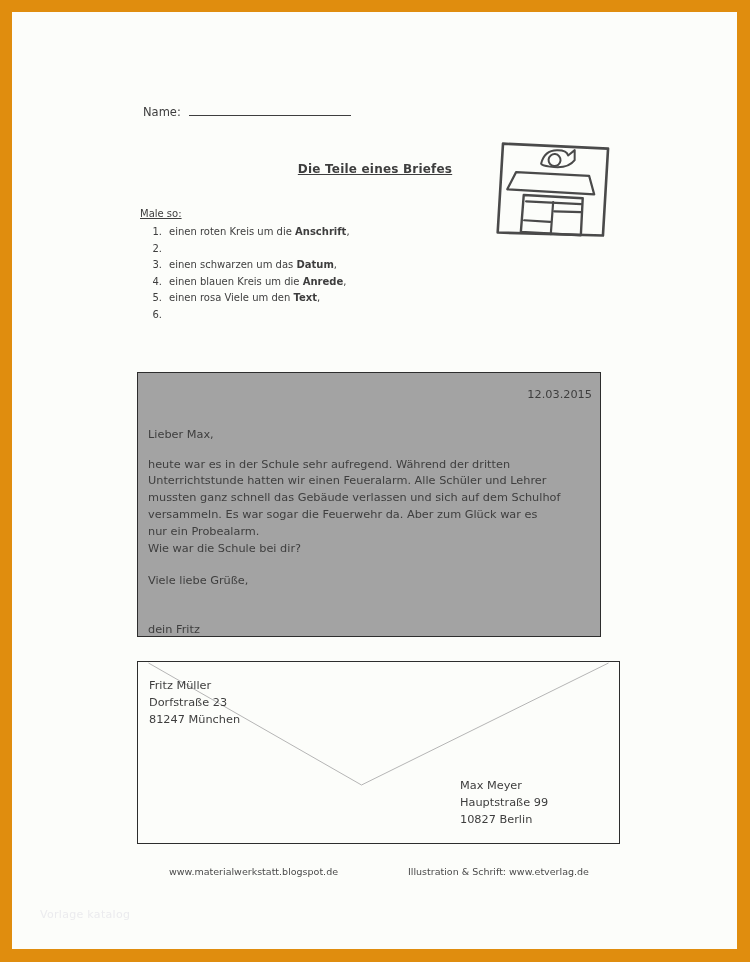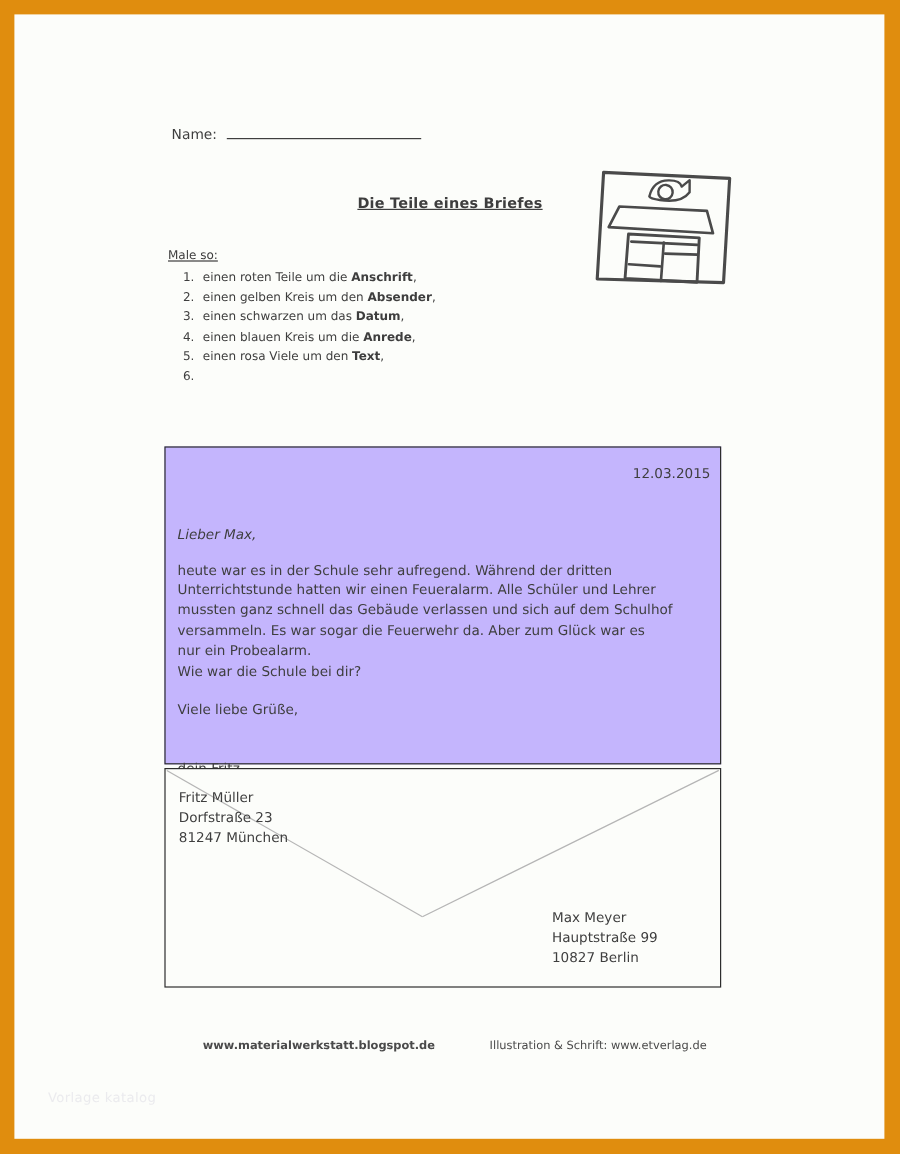--- a/index.html
+++ b/index.html
@@ -29,43 +29,43 @@
   
   .instructions{left:128px;top:196px;font-size:10px;}
   .instructions .heading{text-decoration:underline;margin-bottom:5px;}
   .instructions .item{display:flex;line-height:16.6px;}
   .instructions .num{width:22px;text-align:right;margin-right:7px;}
   .instructions b{font-weight:bold;}
 
   
   .letter-box{
     left:125px;top:360px;width:462px;height:263px;
-    border:1.6px solid #2d2d2d;background:#c4b5fd;
+    border:1.6px solid #2d2d2d;background:#a3a3a3;
     font-size:11.3px;line-height:16.8px;
   }
   .letter-inner{position:absolute;left:10px;right:8px;top:14px;}
   .letter-date{text-align:right;}
-  .letter-salutation{margin-top:34px;font-style:italic;}
+  .letter-salutation{margin-top:23px;}
   .letter-body{margin-top:13px;white-space:pre-line;}
   .letter-closing{margin-top:16px;}
   .letter-signature{margin-top:32px;}
 
   
   .envelope-box{
-    left:125px;top:628px;width:462px;height:181px;
+    left:125px;top:649px;width:462px;height:181px;
     border:1.6px solid #2d2d2d;background:#fcfdfa;
-    font-size:11.3px;line-height:17px;
+    font-size:11.3px;line-height:17px;padding-left:19px;
   }
   .env-flap{position:absolute;left:0;top:0;width:100%;height:100%;}
   .env-sender{position:absolute;left:11px;top:15px;white-space:pre-line;}
   .env-recipient{position:absolute;left:322px;top:115px;white-space:pre-line;}
 
   
   .footer{left:0;top:854px;width:726px;font-size:9.5px;color:#4a4a4a;}
-  .footer .f-left{position:absolute;left:157px;font-weight:bold;}
+  .footer .f-left{position:absolute;left:157px;}
   .footer .f-right{position:absolute;left:396px;}
 
   
   .watermark{left:28px;top:896px;font-size:11px;color:#ebebee;letter-spacing:.3px;}
 
   svg{display:block;}
 </style>
 </head>
 <body>
 
@@ -95,25 +95,24 @@
       <line x1="36" y1="85" x2="62" y2="84"></line>
       <line x1="65" y1="73" x2="92" y2="71"></line>
     </svg>
   </div>
 
   <div class="abs instructions">
     <div class="heading">Male so:</div>
     <div id="instructions-list">
         <div class="item">
           <span class="num">1.</span>
-          <span><span>einen roten Teile um die </span><b>Anschrift</b><span>,</span></span>
+          <span><span>einen roten Kreis um die </span><b>Anschrift</b><span>,</span></span>
         </div>
         <div class="item">
           <span class="num">2.</span>
-          <span><span>einen gelben Kreis um den </span><b>Absender</b><span>,</span></span>
         </div>
         <div class="item">
           <span class="num">3.</span>
           <span><span>einen schwarzen um das </span><b>Datum</b><span>,</span></span>
         </div>
         <div class="item">
           <span class="num">4.</span>
           <span><span>einen blauen Kreis um die </span><b>Anrede</b><span>,</span></span>
         </div>
         <div class="item">

